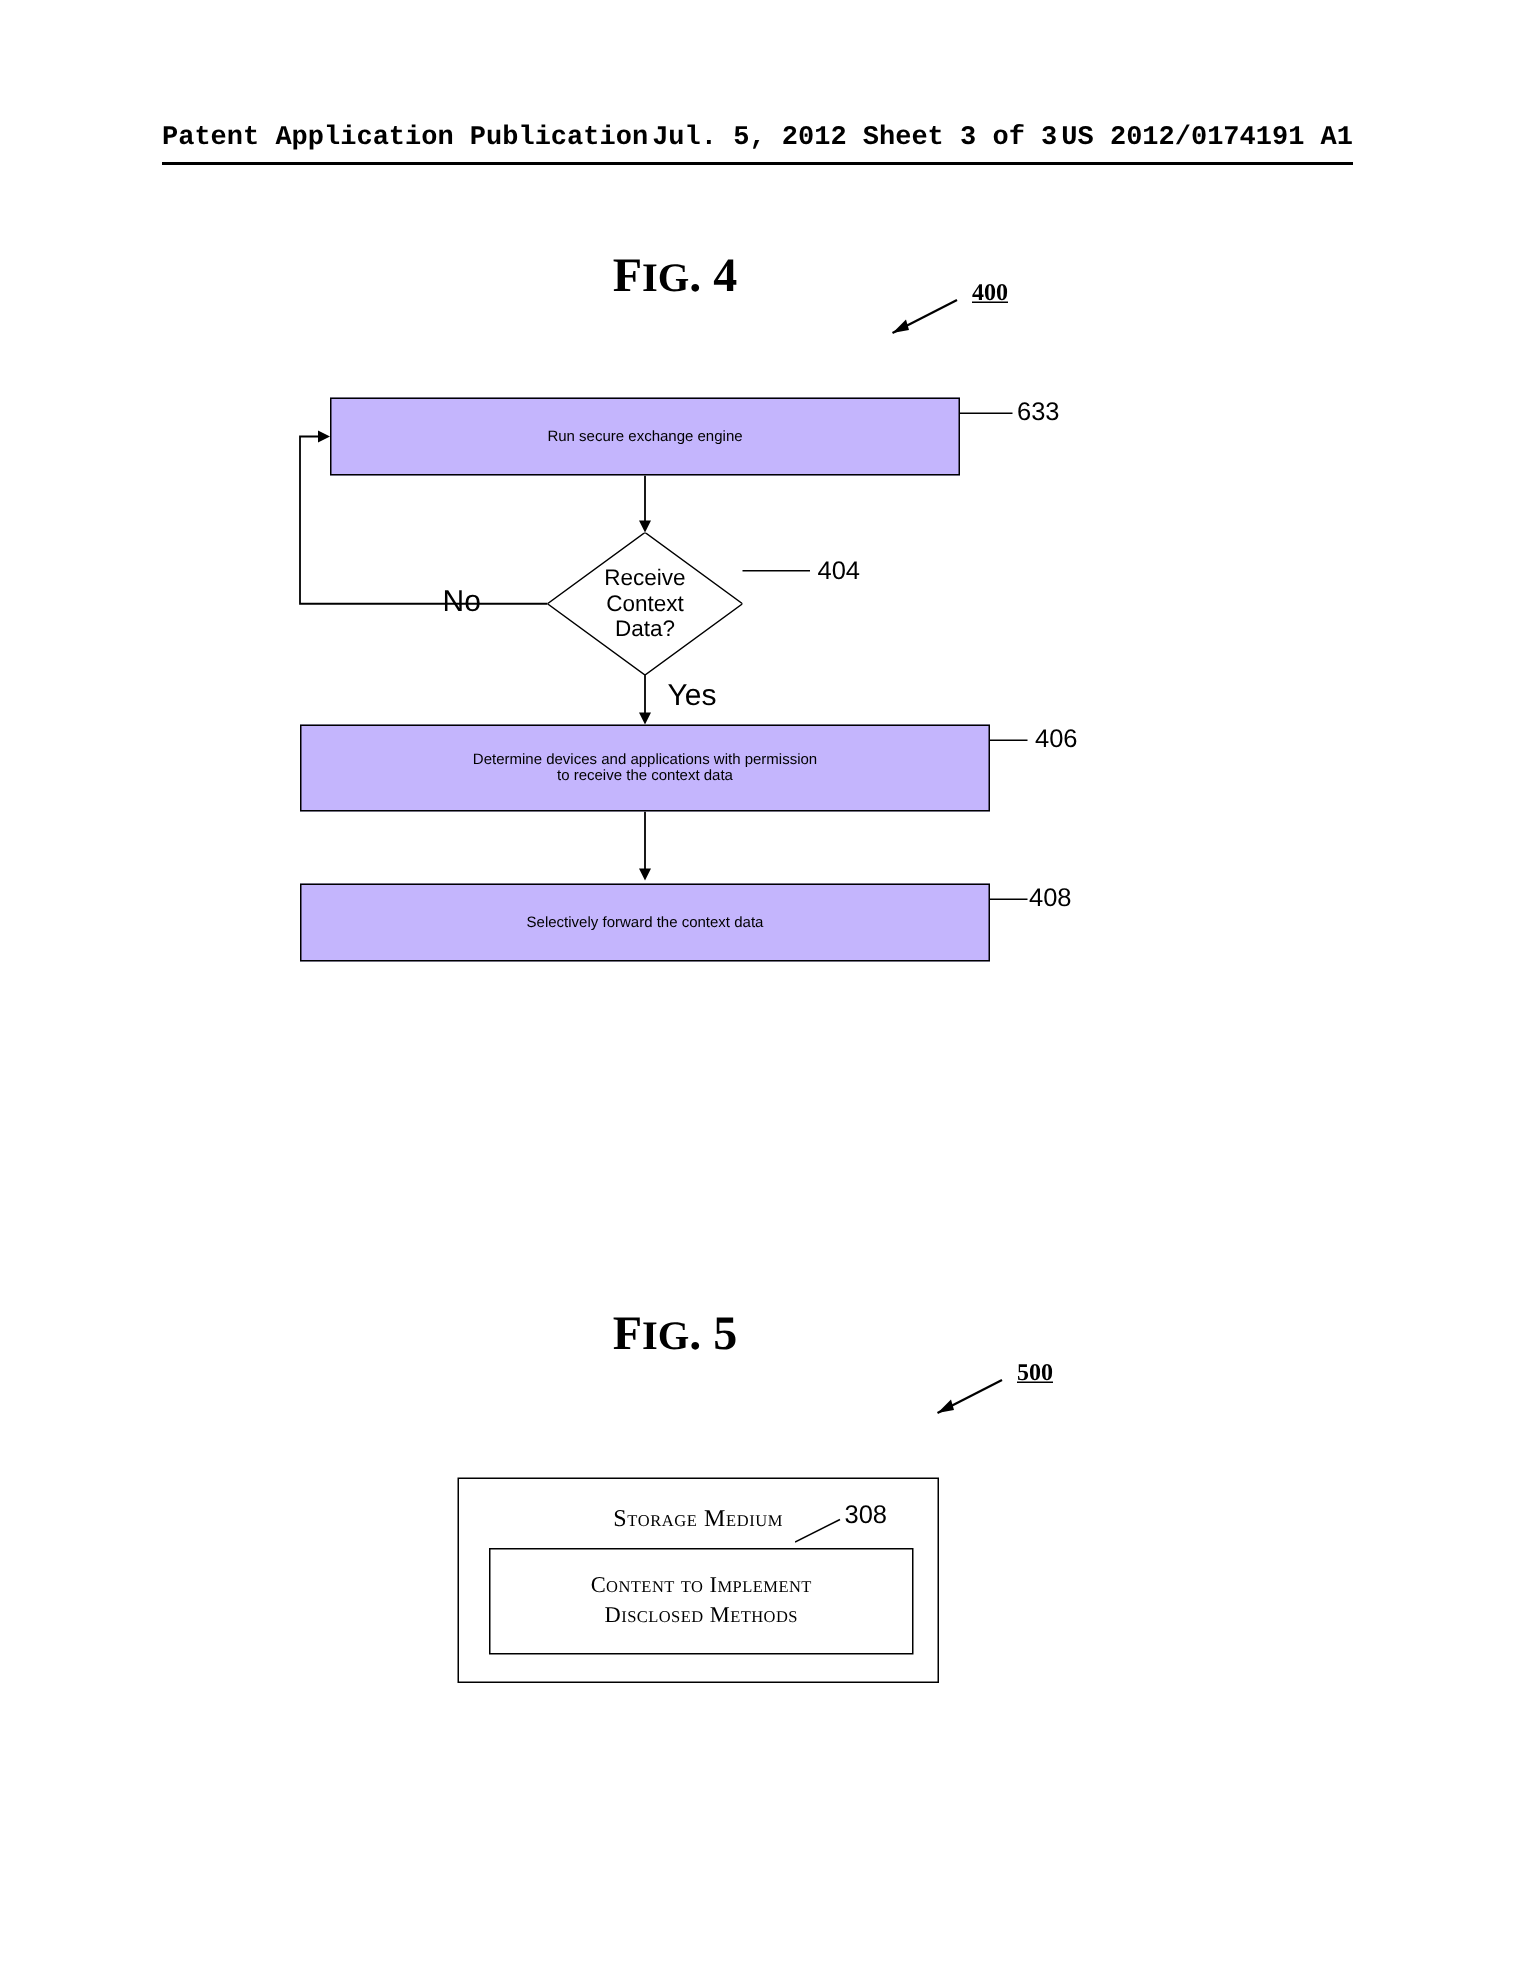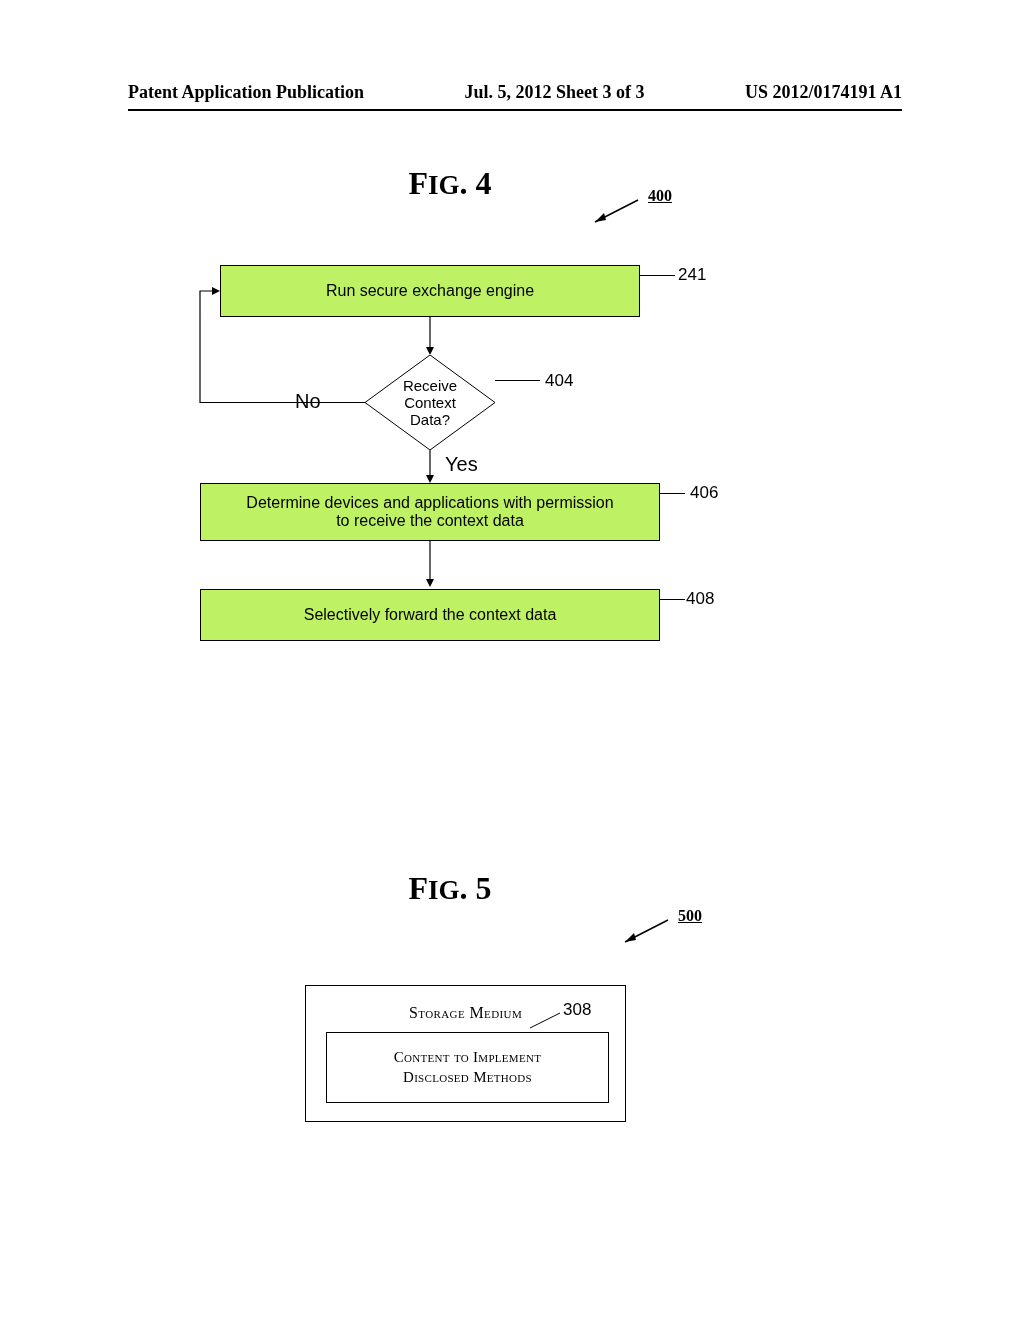--- a/index.html
+++ b/index.html
@@ -12,28 +12,29 @@
     position: relative;
   }
   .page {
     width: 1024px;
     height: 1320px;
     position: relative;
   }
   .header {
     position: absolute;
     top: 82px;
-    left: 128px;
+    left: 108px;
     right: 122px;
     display: flex;
     justify-content: space-between;
     font-size: 18px;
     font-weight: bold;
     border-bottom: 2px solid #000;
     padding-bottom: 6px;
+    font-family: Liberation Mono, monospace;
   }
   .header-right { white-space: nowrap; }
   .fig-title {
     font-family: "Times New Roman", serif;
     font-size: 32px;
     font-weight: bold;
     position: absolute;
     text-align: center;
   }
   .fig-title .ig { font-variant: normal; font-size: 27px; }
@@ -52,27 +53,27 @@
   .flow4 {
     position: absolute;
     top: 265px;
     left: 200px;
     width: 500px;
     height: 420px;
   }
   .box {
     position: absolute;
     border: 1px solid #000;
-    background: #bef264;
+    background: #c4b5fd;
     display: flex;
     align-items: center;
     justify-content: center;
     text-align: center;
     font-family: Arial, sans-serif;
-    font-size: 16px;
+    font-size: 10px;
     padding: 8px 12px;
   }
   .diamond {
     position: absolute;
     width: 130px;
     height: 95px;
   }
   .diamond svg { position: absolute; top:0; left:0; }
   .diamond .dtext {
     position: absolute;
@@ -145,21 +146,21 @@
     </svg>
     <span class="num" style="left:58px; top:-3px;">400</span>
   </div>
 
   <div class="flow4">
 
     <div class="box" style="top:0; left:20px; width:420px; height:52px;">
       <span>Run secure exchange engine</span>
     </div>
     <div class="leader-line" style="top:10px; left:440px; width:35px;"></div>
-    <span class="ref" style="top:0px; left:478px;">241</span>
+    <span class="ref" style="top:0px; left:478px;">633</span>
 
     <svg style="position:absolute; top:52px; left:225px;" width="10" height="40">
       <line x1="5" y1="0" x2="5" y2="32" stroke="#000" stroke-width="1.2"></line>
       <polygon points="5,38 1,30 9,30" fill="#000"></polygon>
     </svg>
 
     <div class="diamond" style="top:90px; left:165px;">
       <svg width="130" height="95" viewBox="0 0 130 95">
         <polygon points="65,0 130,47.5 65,95 0,47.5" fill="#fff" stroke="#000" stroke-width="1"></polygon>
       </svg>

